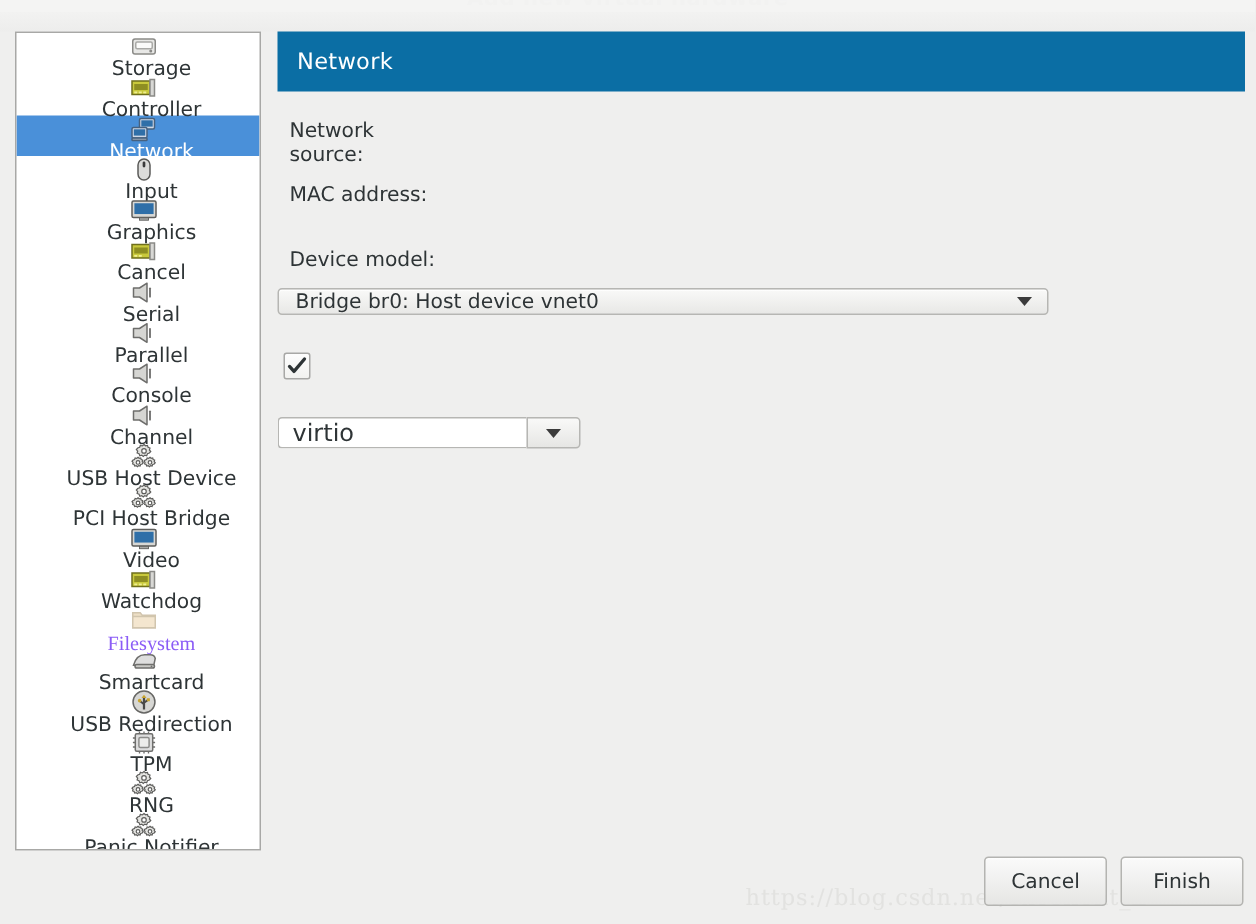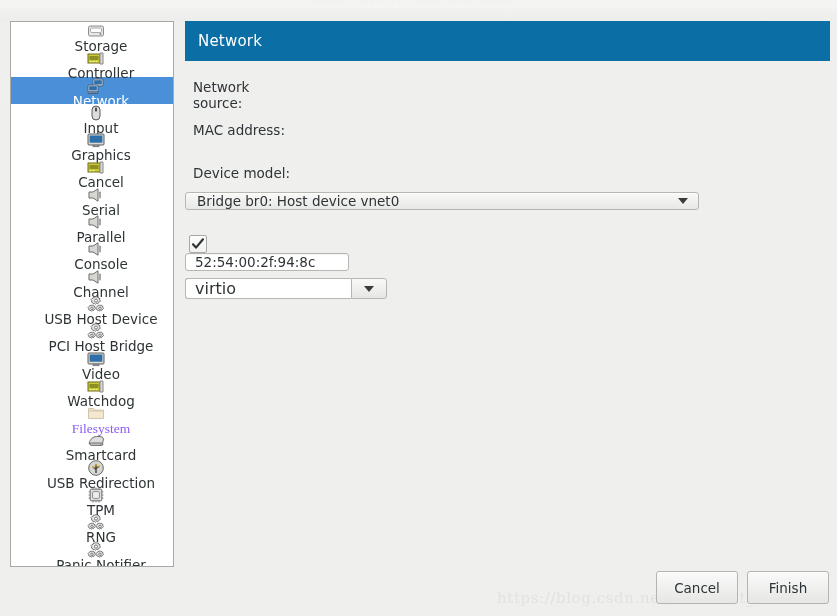--- a/index.html
+++ b/index.html
@@ -510,23 +510,20 @@
       </div>
     </div>
 
     <div class="form-row">
       <div class="form-label">MAC address:</div>
       <div class="cb">
         <svg width="14" height="14" viewBox="0 0 14 14">
           <path d="M2 7.3 L5 10.6 L12 2.3" stroke="#2e3436" stroke-width="2.2" fill="none" stroke-linecap="round" stroke-linejoin="round"></path>
         </svg>
       </div>
-      <div class="entry">
-        <span>52:54:00:2f:94:8c</span>
-      </div>
     </div>
 
     <div class="form-row">
       <div class="form-label">Device model:</div>
       <div class="combo-split">
         <div class="txt">
           <span>virtio</span>
         </div>
         <div class="btn">
           <span class="arrow-down"></span>

